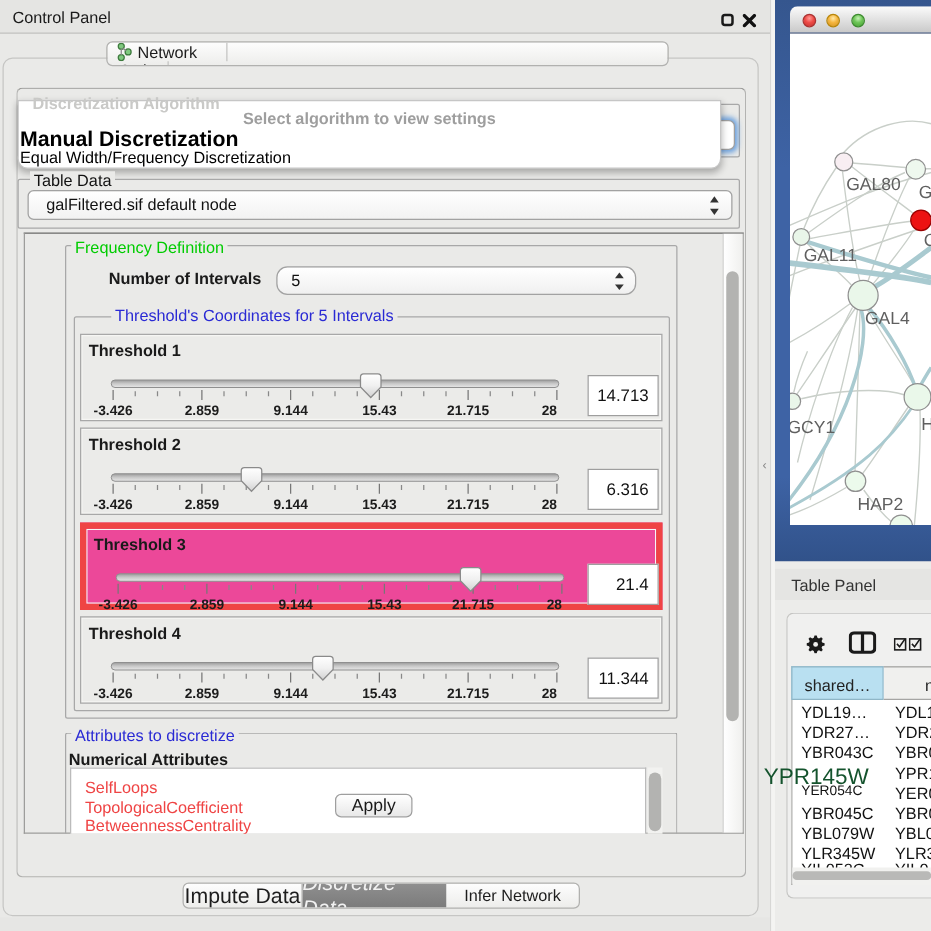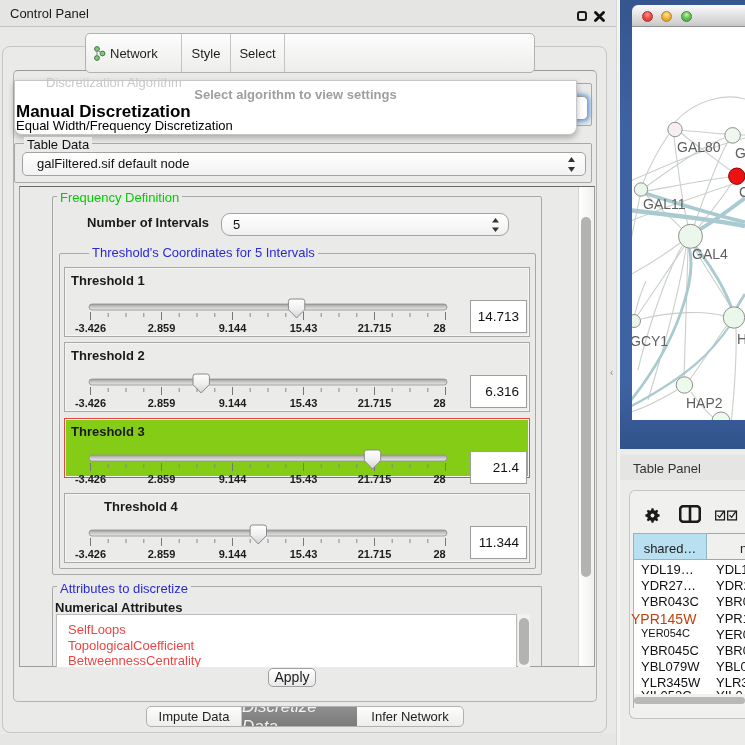--- a/index.html
+++ b/index.html
@@ -14,38 +14,38 @@
 <div class="abs" style="left:10px;top:6px;font-size:13px;color:#1a1a1a;">Control Panel</div>
 <div class="abs" style="left:577px;top:11px;width:10px;height:10px;border:2px solid #1a1a1a;border-radius:3px;"></div>
 <svg class="abs" style="left:594px;top:11px;" width="11" height="11">
     <path d="M1.5,1.5 L9.5,9.5 M9.5,1.5 L1.5,9.5" stroke="#111" stroke-width="2.8" stroke-linecap="round"></path>
   </svg>
 
 <div class="abs" style="left:2px;top:46px;width:605px;height:687px;background:#eaeae8;border:1px solid #c6c6c4;border-radius:8px;"></div>
 
 <div class="abs" style="left:13px;top:70px;width:584px;height:632px;background:#eaeae8;border:1px solid #b3b3b1;border-top-color:#9a9a98;border-radius:5px;"></div>
 
-<div class="abs" style="left:85px;top:33px;width:450px;height:40px;background:linear-gradient(#fdfdfd,#ededeb);border:1px solid #b1b1af;border-radius:5px;overflow:hidden;display:flex;">
+<div class="abs" style="left:85px;top:33px;width:450px;height:20px;background:linear-gradient(#fdfdfd,#ededeb);border:1px solid #b1b1af;border-radius:5px;overflow:hidden;display:flex;flex-direction:column;">
   <div style="width:96px;border-right:1px solid #c4c4c2;display:flex;align-items:center;justify-content:flex-start;padding-left:7px;font-size:13px;color:#1d1d1d;">
     <svg width="13" height="15" style="margin-right:4px">
         <circle cx="4" cy="3" r="2.4" fill="#7fc97f" stroke="#3d7a3d"></circle>
         <circle cx="4" cy="12" r="2.4" fill="#7fc97f" stroke="#3d7a3d"></circle>
         <circle cx="9.5" cy="7.5" r="2.4" fill="#7fc97f" stroke="#3d7a3d"></circle>
         <path d="M4,5 L4,10 M5,4.4 L8,6.6" stroke="#888" stroke-width="1"></path>
       </svg>
     Network</div>
   <div style="width:49px;border-right:1px solid #c4c4c2;display:flex;align-items:center;justify-content:center;font-size:13px;color:#1d1d1d;">Style</div>
   <div style="width:54px;border-right:1px solid #c4c4c2;display:flex;align-items:center;justify-content:center;font-size:13px;color:#1d1d1d;">Select</div>
 </div>
 
 <div class="abs" style="left:14px;top:83px;width:578px;height:43px;border:1px solid #a8a8a8;border-radius:2px;"></div>
 <div class="abs" style="left:562px;top:96px;width:26px;height:24px;background:#fff;border:1px solid #9f9f9f;border-radius:5px;box-shadow:0 0 4px 2px rgba(90,150,220,0.85);"></div>
 
 <div class="abs" style="left:14px;top:80px;width:563px;height:55px;background:#fff;border:1px solid #c6c6c6;border-radius:0 0 8px 8px;box-shadow:0 3px 6px rgba(0,0,0,0.28);"></div>
-<div class="abs" style="left:26px;top:75px;font-size:13px;font-weight:normal;color:#c9c9c7;margin-left:20px;">Discretization Algorithm</div>
+<div class="abs" style="left:26px;top:75px;font-size:13px;font-weight:bold;color:#c9c9c7;">Discretization Algorithm</div>
 <div class="abs" style="left:14px;top:87px;width:563px;text-align:center;font-size:13px;font-weight:bold;color:#9e9e9e;">Select algorithm to view settings</div>
 <div class="abs" style="left:16px;top:102px;font-size:17px;font-weight:bold;color:#000;">Manual Discretization</div>
 <div class="abs" style="left:16px;top:118px;font-size:13px;color:#000;">Equal Width/Frequency Discretization</div>
 
 <div class="abs" style="left:14px;top:143px;width:578px;height:40px;border:1px solid #a8a8a8;border-radius:2px;"></div>
 <div class="abs" style="left:24px;top:137px;background:#eaeae8;padding:0 3px;font-size:13px;color:#111;">Table Data</div>
 <div class="abs" style="left:22px;top:152px;width:564px;height:24px;background:linear-gradient(#ffffff,#f2f2f2);border:1px solid #a2a2a2;border-radius:5px;font-size:13px;color:#111;line-height:22px;padding-left:14px;">galFiltered.sif default node
   <svg style="position:absolute;right:9px;top:3px;" width="9" height="17">
       <path d="M4.5,1 L8,6 L1,6 z" fill="#333"></path>
       <path d="M4.5,16 L8,11 L1,11 z" fill="#333"></path>
@@ -158,21 +158,21 @@
       <text x="25.5" y="64" text-anchor="middle" font-size="11" font-weight="bold" fill="#1c1c1c">-3.426</text>
       <text x="96.5" y="64" text-anchor="middle" font-size="11" font-weight="bold" fill="#1c1c1c">2.859</text>
       <text x="167.5" y="64" text-anchor="middle" font-size="11" font-weight="bold" fill="#1c1c1c">9.144</text>
       <text x="238.5" y="64" text-anchor="middle" font-size="11" font-weight="bold" fill="#1c1c1c">15.43</text>
       <text x="309.5" y="64" text-anchor="middle" font-size="11" font-weight="bold" fill="#1c1c1c">21.715</text>
       <text x="374.5" y="64" text-anchor="middle" font-size="11" font-weight="bold" fill="#1c1c1c">28</text>
       <path d="M 127.99999999999999,33.5 q0,-2.5 2.5,-2.5 h 11.399999999999999 q2.5,0 2.5,2.5 v 8 l -8.2,8.5 l -8.2,-8.5 z" fill="url(#thm)" stroke="#8a8a8a" stroke-width="1"></path>
     </svg>
 </div>
 <div style="position:absolute;left:470px;top:375px;width:57px;height:33px;border:1px solid #9e9e9e;background:#fff;font-size:13.5px;color:#111;text-align:right;line-height:31px;padding-right:7px;box-sizing:border-box;">6.316</div>
-<div style="position:absolute;left:64px;top:418px;width:466px;height:60px;border:1px solid #ef4444;background:#84cc16;box-shadow:inset 0 0 0 1px #f6f6f4;">
+<div style="position:absolute;left:64px;top:418px;width:466px;height:70px;border:5px solid #ef4444;background:#ec4899;box-shadow:inset 0 0 0 1px #f6f6f4;">
   <div style="position:absolute;left:6px;top:5px;font-size:13px;font-weight:bold;color:#1a1a1a;">Threshold 3</div>
   <svg width="468" height="71" viewBox="0 0 468 71" style="position:absolute;left:0;top:0" font-family="Liberation Sans, sans-serif">
       <defs>
         <linearGradient id="trk" x1="0" y1="0" x2="0" y2="1">
           <stop offset="0" stop-color="#9a9a9a"></stop>
           <stop offset="0.45" stop-color="#c6c6c6"></stop>
           <stop offset="1" stop-color="#e8e8e8"></stop>
         </linearGradient>
         <linearGradient id="thm" x1="0" y1="0" x2="0" y2="1">
           <stop offset="0" stop-color="#ffffff"></stop>
@@ -206,21 +206,21 @@
       <text x="96.5" y="64" text-anchor="middle" font-size="11" font-weight="bold" fill="#1c1c1c">2.859</text>
       <text x="167.5" y="64" text-anchor="middle" font-size="11" font-weight="bold" fill="#1c1c1c">9.144</text>
       <text x="238.5" y="64" text-anchor="middle" font-size="11" font-weight="bold" fill="#1c1c1c">15.43</text>
       <text x="309.5" y="64" text-anchor="middle" font-size="11" font-weight="bold" fill="#1c1c1c">21.715</text>
       <text x="374.5" y="64" text-anchor="middle" font-size="11" font-weight="bold" fill="#1c1c1c">28</text>
       <path d="M 299.3,33.5 q0,-2.5 2.5,-2.5 h 11.399999999999999 q2.5,0 2.5,2.5 v 8 l -8.2,8.5 l -8.2,-8.5 z" fill="url(#thm)" stroke="#8a8a8a" stroke-width="1"></path>
     </svg>
 </div>
 <div style="position:absolute;left:470px;top:451px;width:57px;height:33px;border:1px solid #9e9e9e;background:#fff;font-size:13.5px;color:#111;text-align:right;line-height:31px;padding-right:7px;box-sizing:border-box;">21.4</div>
 <div style="position:absolute;left:64px;top:493px;width:466px;height:70px;border:1px solid #a8a8a8;background:#ebebe9;box-shadow:inset 0 0 0 1px #f6f6f4;">
-  <div style="position:absolute;left:6px;top:5px;font-size:13px;font-weight:bold;color:#1a1a1a;margin-left:33px;">Threshold 4</div>
+  <div style="position:absolute;left:6px;top:5px;font-size:13px;font-weight:bold;color:#1a1a1a;">Threshold 4</div>
   <svg width="468" height="71" viewBox="0 0 468 71" style="position:absolute;left:0;top:0" font-family="Liberation Sans, sans-serif">
       <defs>
         <linearGradient id="trk" x1="0" y1="0" x2="0" y2="1">
           <stop offset="0" stop-color="#9a9a9a"></stop>
           <stop offset="0.45" stop-color="#c6c6c6"></stop>
           <stop offset="1" stop-color="#e8e8e8"></stop>
         </linearGradient>
         <linearGradient id="thm" x1="0" y1="0" x2="0" y2="1">
           <stop offset="0" stop-color="#ffffff"></stop>
           <stop offset="0.5" stop-color="#f0f0f0"></stop>
@@ -262,24 +262,24 @@
 
 <div class="abs" style="left:52px;top:586px;width:490px;height:81px;border:1px solid #a8a8a8;border-top-left-radius:2px;border-top-right-radius:2px;border-bottom:none;"></div>
 <div class="abs" style="left:57px;top:581px;background:#eaeae8;padding:0 3px;font-size:13px;color:#2a2ad4;">Attributes to discretize</div>
 <div class="abs" style="left:55px;top:600px;font-size:13px;font-weight:bold;color:#1a1a1a;">Numerical Attributes</div>
 <div class="abs" style="left:56px;top:614px;width:461px;height:53px;background:#fff;border:1px solid #bbb;border-bottom:none;overflow:hidden;">
   <div style="margin:7px 0 0 11px;font-size:13px;color:#ef4444;line-height:15.6px;">SelfLoops<br>TopologicalCoefficient<br>BetweennessCentrality</div>
 </div>
 <div class="abs" style="left:518px;top:614px;width:12px;height:53px;background:#f2f2f0;"></div>
 <div class="abs" style="left:519px;top:618px;width:10px;height:47px;background:#b3b3b1;border-radius:5px;"></div>
 
-<div class="abs" style="left:268px;top:668px;width:48px;height:19px;background:linear-gradient(#ffffff,#e8e8e8);border:1px solid #9f9f9f;border-radius:5px;text-align:center;font-size:14px;color:#1a1a1a;line-height:17px;">Apply</div>
+<div class="abs" style="left:268px;top:635px;width:62px;height:19px;background:linear-gradient(#ffffff,#e8e8e8);border:1px solid #9f9f9f;border-radius:5px;text-align:center;font-size:14px;color:#1a1a1a;line-height:17px;">Apply</div>
 
 <div class="abs" style="left:146px;top:706px;width:318px;height:21px;background:linear-gradient(#fdfdfd,#ededeb);border:1px solid #b1b1af;border-radius:5px;overflow:hidden;display:flex;">
-  <div style="width:95px;border-right:1px solid #c4c4c2;display:flex;align-items:center;justify-content:center;font-size:13px;color:#1d1d1d;">Impute Data</div>
+  <div style="width:95px;border-right:1px solid #c4c4c2;display:flex;align-items:center;justify-content:center;font-size:17px;color:#1d1d1d;">Impute Data</div>
   <div style="width:115px;background:linear-gradient(#8f8f8f,#7b7b7b);display:flex;align-items:center;justify-content:center;font-size:17px;color:#f2f2f2;font-style:italic;">Discretize Data</div>
   <div style="flex:1;display:flex;align-items:center;justify-content:center;font-size:13px;color:#1d1d1d;">Infer Network</div>
 </div>
 
 <div class="abs" style="left:0;top:734px;width:617px;height:11px;background:#e6e6e4;"></div>
 
 <div class="abs" style="left:610px;top:367px;width:9px;height:12px;color:#8a8a8a;font-size:10px;">‹</div>
 
 <div class="abs" style="left:616px;top:0;width:1px;height:745px;background:#d7d7d5;"></div>
 <div class="abs" style="left:617px;top:0;width:128px;height:745px;background:#ececea;"></div>
@@ -368,21 +368,21 @@
 
 <div class="abs" style="left:633px;top:533px;width:112px;height:175px;background:#fff;border:1px solid #b0b0ae;border-top-color:#7d7d7b;border-right:none;"></div>
 <div class="abs" style="left:633px;top:533px;width:74px;height:27px;background:#b9e0f1;border:1px solid #8fb6c7;font-size:13px;color:#222;text-align:center;line-height:29px;">shared…</div>
 <div class="abs" style="left:707px;top:533px;width:38px;height:27px;background:#f0f0ee;border-top:1px solid #a5a5a3;border-bottom:1px solid #a5a5a3;font-size:13px;color:#222;padding-left:33px;line-height:29px;">n</div>
 <div style="position:absolute;left:641px;top:562.0px;font-size:13px;color:#111;">YDL19…</div>
 <div style="position:absolute;left:716px;top:562.0px;font-size:13px;color:#111;">YDL1</div>
 <div style="position:absolute;left:641px;top:578.2px;font-size:13px;color:#111;">YDR27…</div>
 <div style="position:absolute;left:716px;top:578.2px;font-size:13px;color:#111;">YDR2</div>
 <div style="position:absolute;left:641px;top:594.4px;font-size:13px;color:#111;">YBR043C</div>
 <div style="position:absolute;left:716px;top:594.4px;font-size:13px;color:#111;">YBR0</div>
-<div style="position:absolute;left:631px;top:610.6px;font-size:14px;color:#c2410c;">YPR145W</div>
+<div style="position:absolute;left:611px;top:610.6px;font-size:18px;color:#14532d;">YPR145W</div>
 <div style="position:absolute;left:716px;top:610.6px;font-size:13px;color:#111;">YPR1</div>
 <div style="position:absolute;left:641px;top:626.8px;font-size:11px;color:#111;">YER054C</div>
 <div style="position:absolute;left:716px;top:626.8px;font-size:13px;color:#111;">YER0</div>
 <div style="position:absolute;left:641px;top:643.0px;font-size:13px;color:#111;">YBR045C</div>
 <div style="position:absolute;left:716px;top:643.0px;font-size:13px;color:#111;">YBR0</div>
 <div style="position:absolute;left:641px;top:659.2px;font-size:13px;color:#111;">YBL079W</div>
 <div style="position:absolute;left:716px;top:659.2px;font-size:13px;color:#111;">YBL0</div>
 <div style="position:absolute;left:641px;top:675.4px;font-size:13px;color:#111;">YLR345W</div>
 <div style="position:absolute;left:716px;top:675.4px;font-size:13px;color:#111;">YLR3</div>
 <div style="position:absolute;left:641px;top:688px;font-size:13px;color:#111;">YIL052C</div>

